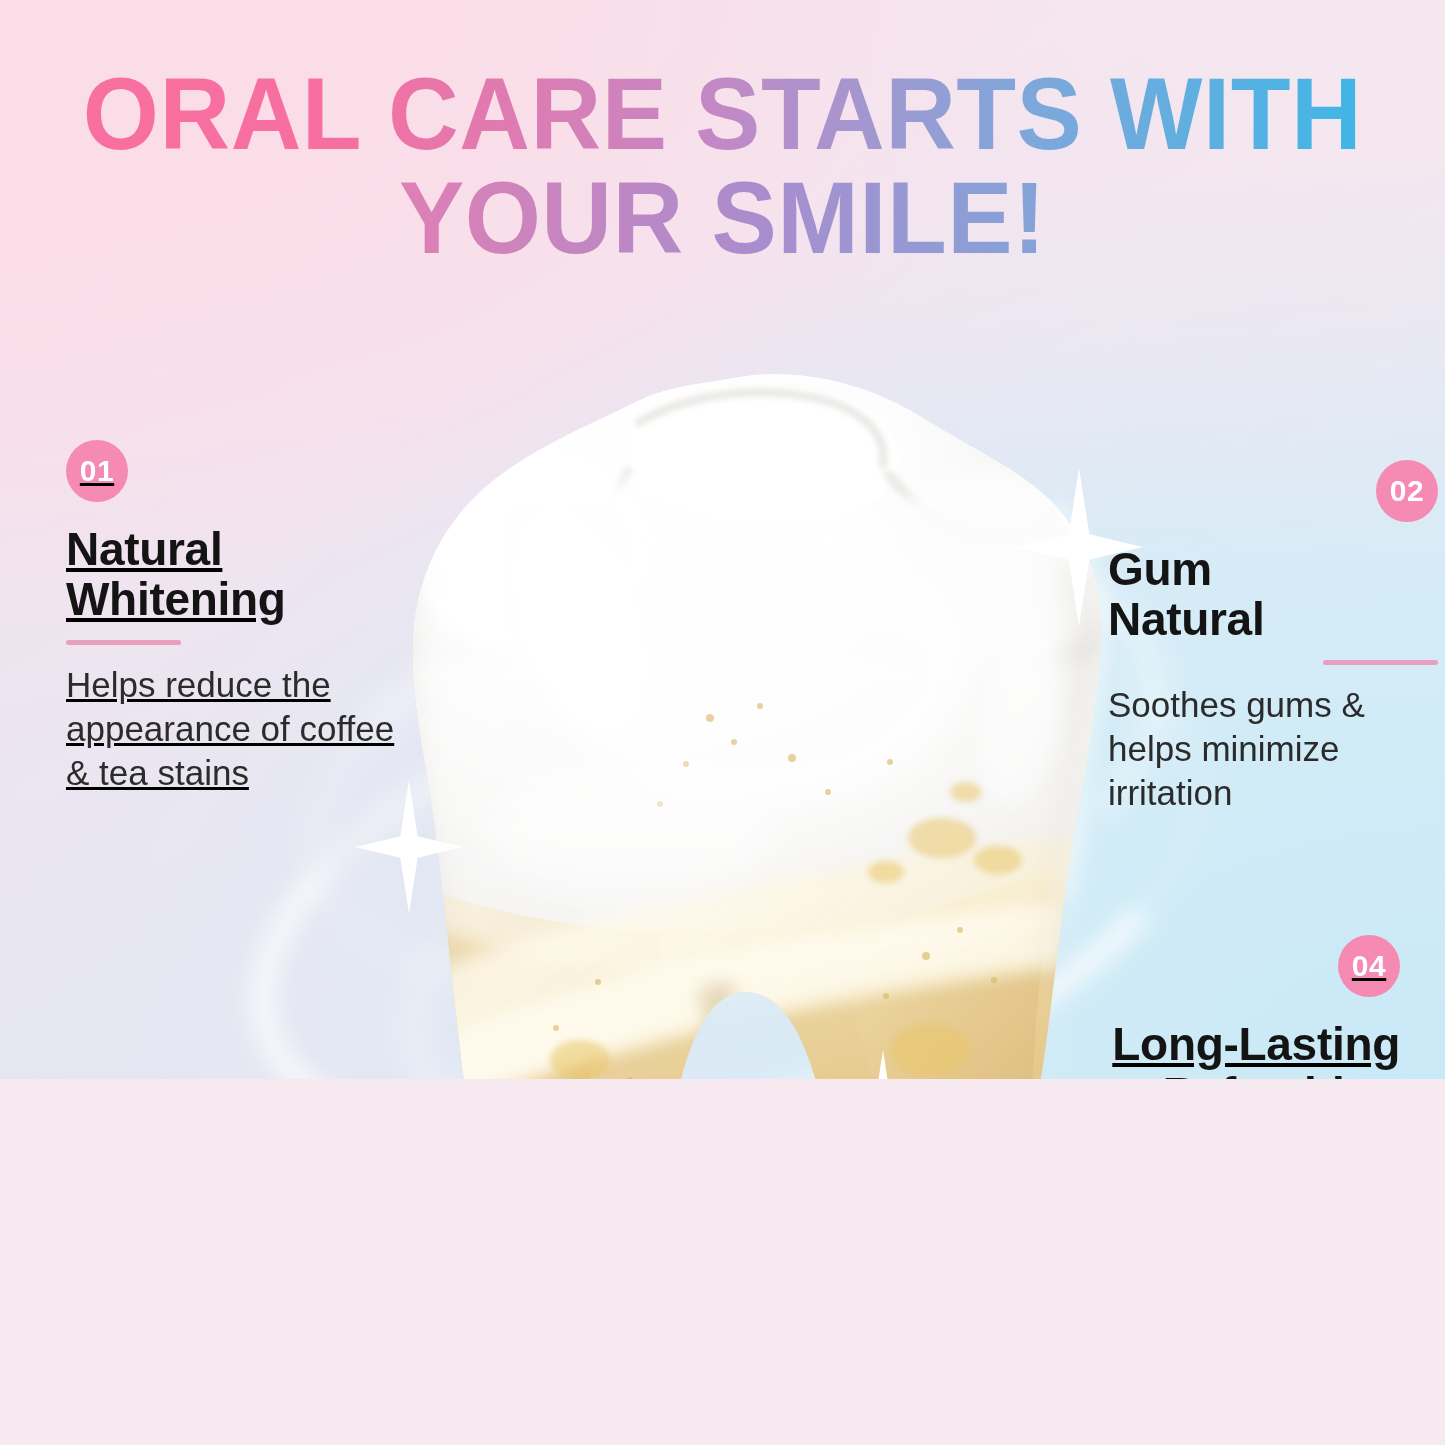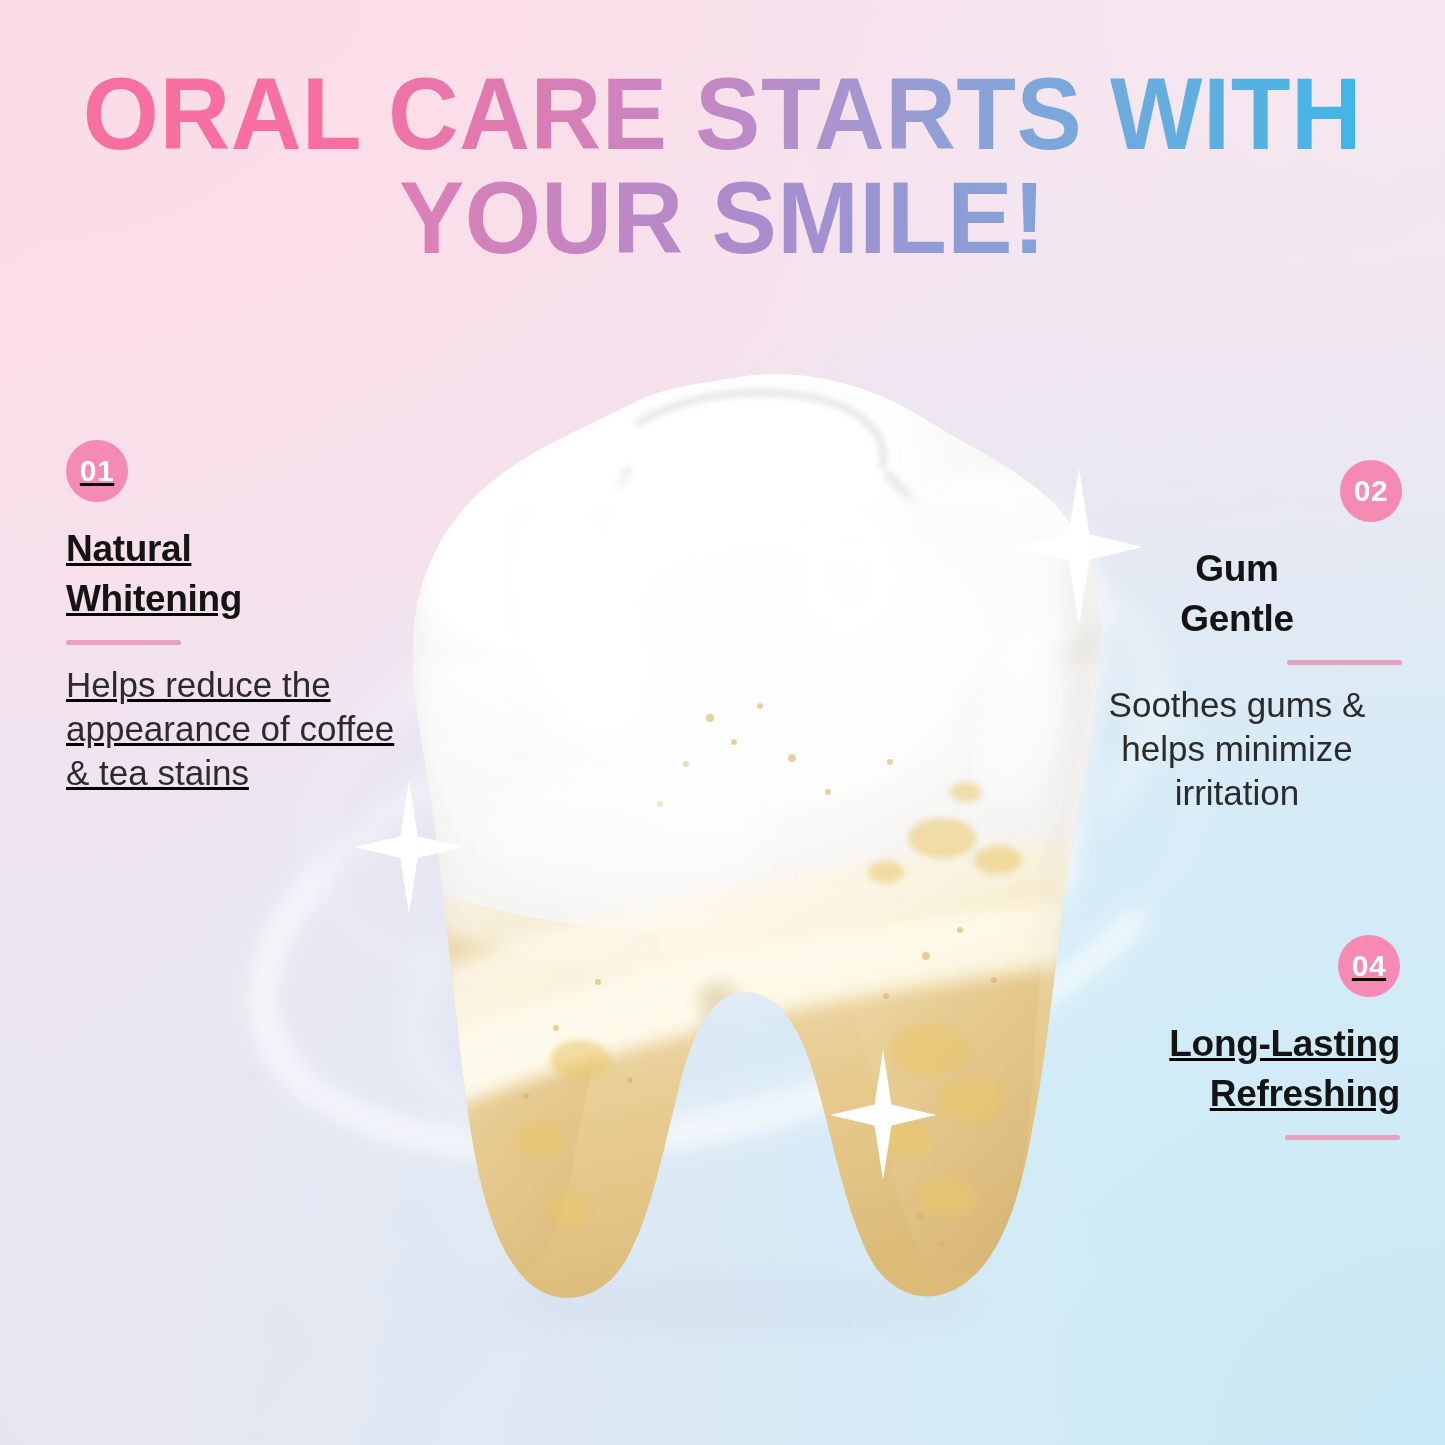--- a/index.html
+++ b/index.html
@@ -5,21 +5,21 @@
   * { margin:0; padding:0; box-sizing:border-box; }
   html,body { width:1445px; height:1445px; }
   body {
     font-family:"Liberation Sans", sans-serif;
     background:#f6e9f0;
     overflow:hidden;
   }
 
   #poster{
     position:relative;
-    width:1445px; height:1445px;
+    width:1445px; height:1079px;
     overflow:hidden;
     background:
       radial-gradient(120% 95% at 2% 0%,   #fbdde7 0%,  #fbdde7 16%, rgba(251,221,231,0) 58%),
       radial-gradient(120% 100% at 100% 0%, #f6e7ef 0%, rgba(246,231,239,0) 55%),
       radial-gradient(130% 110% at 0% 100%, #e6e6f1 0%, rgba(230,230,241,0) 60%),
       radial-gradient(140% 120% at 100% 100%, #c9e9f6 0%, #d3ecf7 32%, rgba(211,236,247,0) 72%),
       linear-gradient(148deg, #fadbe6 0%, #f5e2ee 26%, #eee6f2 50%, #dfeaf5 72%, #cbeaf6 100%);
   }
 
   
@@ -97,37 +97,37 @@
     clip-path:polygon(50% 0%, 58% 42%, 100% 50%, 58% 58%, 50% 100%, 42% 58%, 0% 50%, 42% 42%);
     filter:drop-shadow(0 0 12px rgba(255,255,255,0.95));
   }
   .spark.s1{ left:685px; top:108px; width:128px; height:158px; }
   .spark.s2{ left:25px;  top:420px; width:108px; height:134px; }
   .spark.s3{ left:500px; top:690px; width:106px; height:130px; }
 
   
   .feature{ position:absolute; width:330px; }
   .feature.f1{ left:66px;  top:440px; text-align:left;text-decoration:underline; }
-  .feature.f2{ left:1072px; top:460px; text-align:center; }
+  .feature.f2{ left:1108px; top:460px; text-align:left; }
   .feature.f3{ left:66px;  top:955px; text-align:left; }
   .feature.f4{ left:1070px; top:935px; text-align:right;text-decoration:underline; }
 
   .badge{
     width:62px; height:62px; border-radius:50%;
     background:#f58ab3;
     display:flex; align-items:center; justify-content:center;
     color:#ffffff; font-weight:700; font-size:30px;
     letter-spacing:0.5px;
   }
   .feature.f2 .badge, .feature.f4 .badge{ margin-left:auto; }
 
   .f-title{
     margin-top:22px;
     font-weight:700;
-    font-size:37px;
+    font-size:46px;
     line-height:50px;
     color:#141414;
     letter-spacing:-0.3px;
     white-space:pre-line;
   }
   .f-rule{
     width:115px; height:5px; border-radius:3px;
     background:#e8a0be;
     margin-top:16px; margin-bottom:18px;
   }
@@ -312,21 +312,21 @@
     <div class="badge">01</div>
     <div class="f-title">Natural
 Whitening</div>
     <div class="f-rule"></div>
     <div class="f-desc">Helps reduce the appearance of coffee &amp; tea stains</div>
   </div>
 
   <div class="feature f2">
     <div class="badge">02</div>
     <div class="f-title">Gum
-Gentle</div>
+Natural</div>
     <div class="f-rule"></div>
     <div class="f-desc">Soothes gums &amp; helps minimize irritation</div>
   </div>
 
 
   <div class="feature f4">
     <div class="badge">04</div>
     <div class="f-title">Long-Lasting
 Refreshing</div>
     <div class="f-rule"></div>

